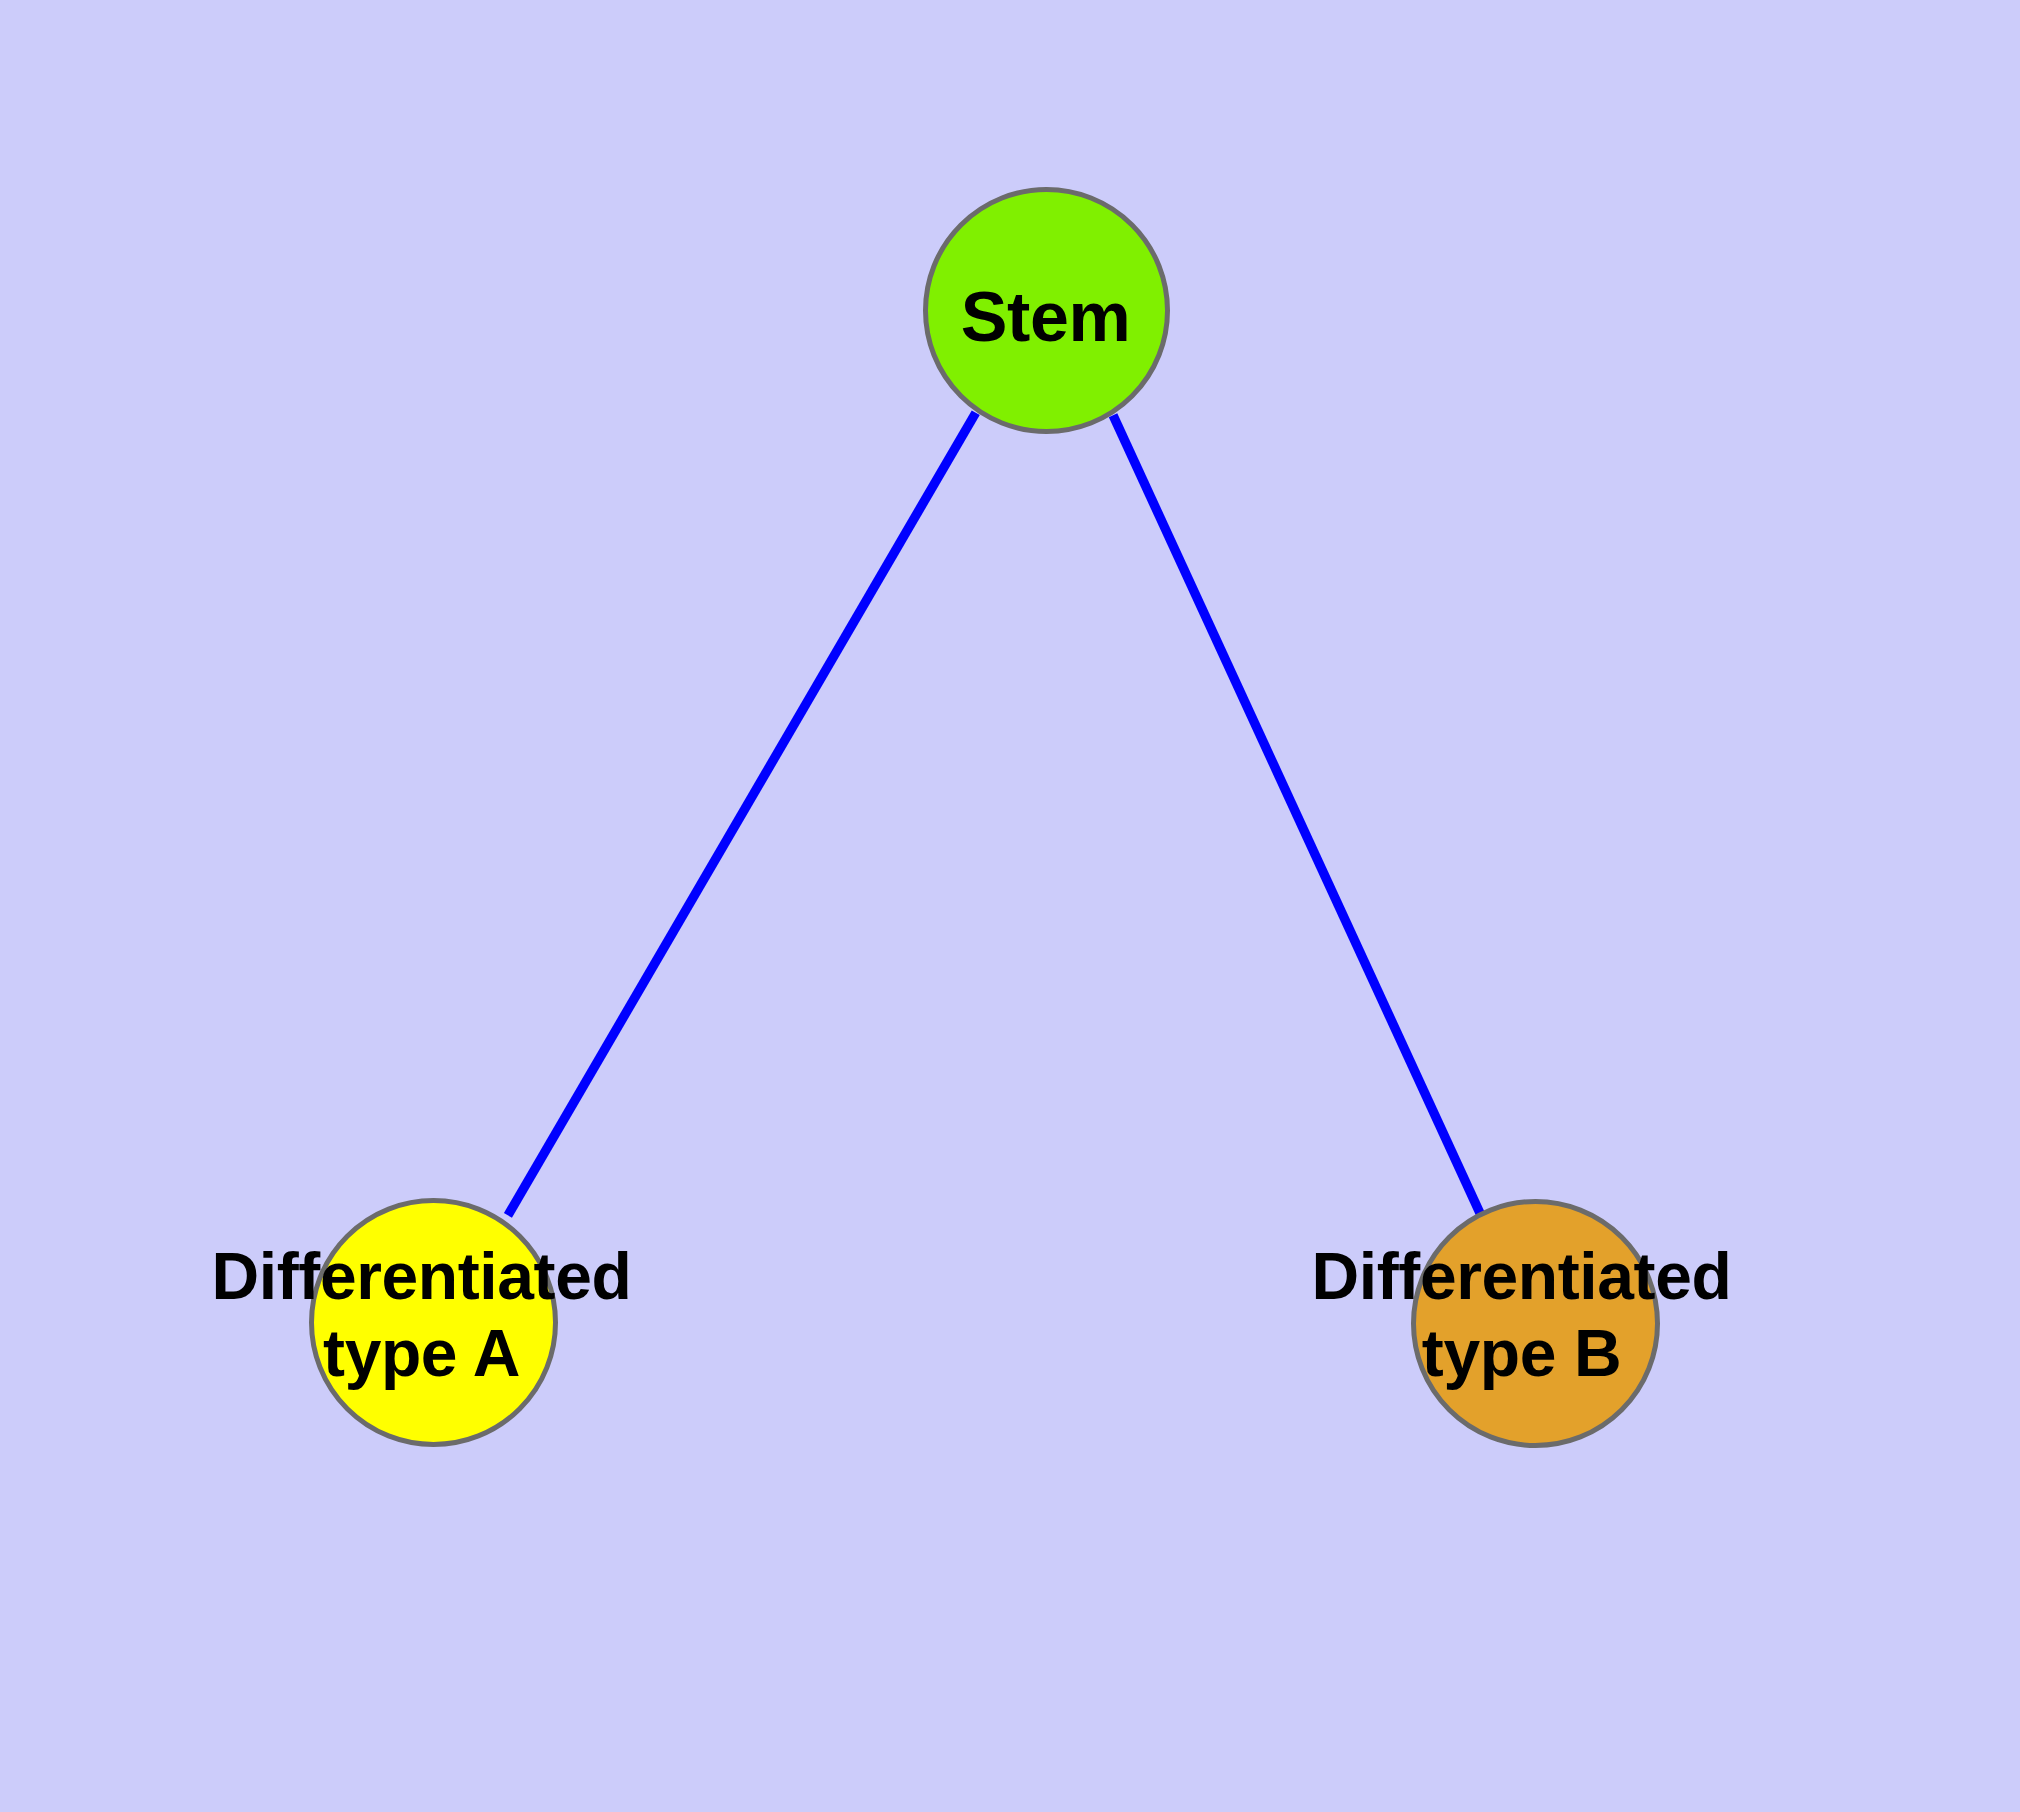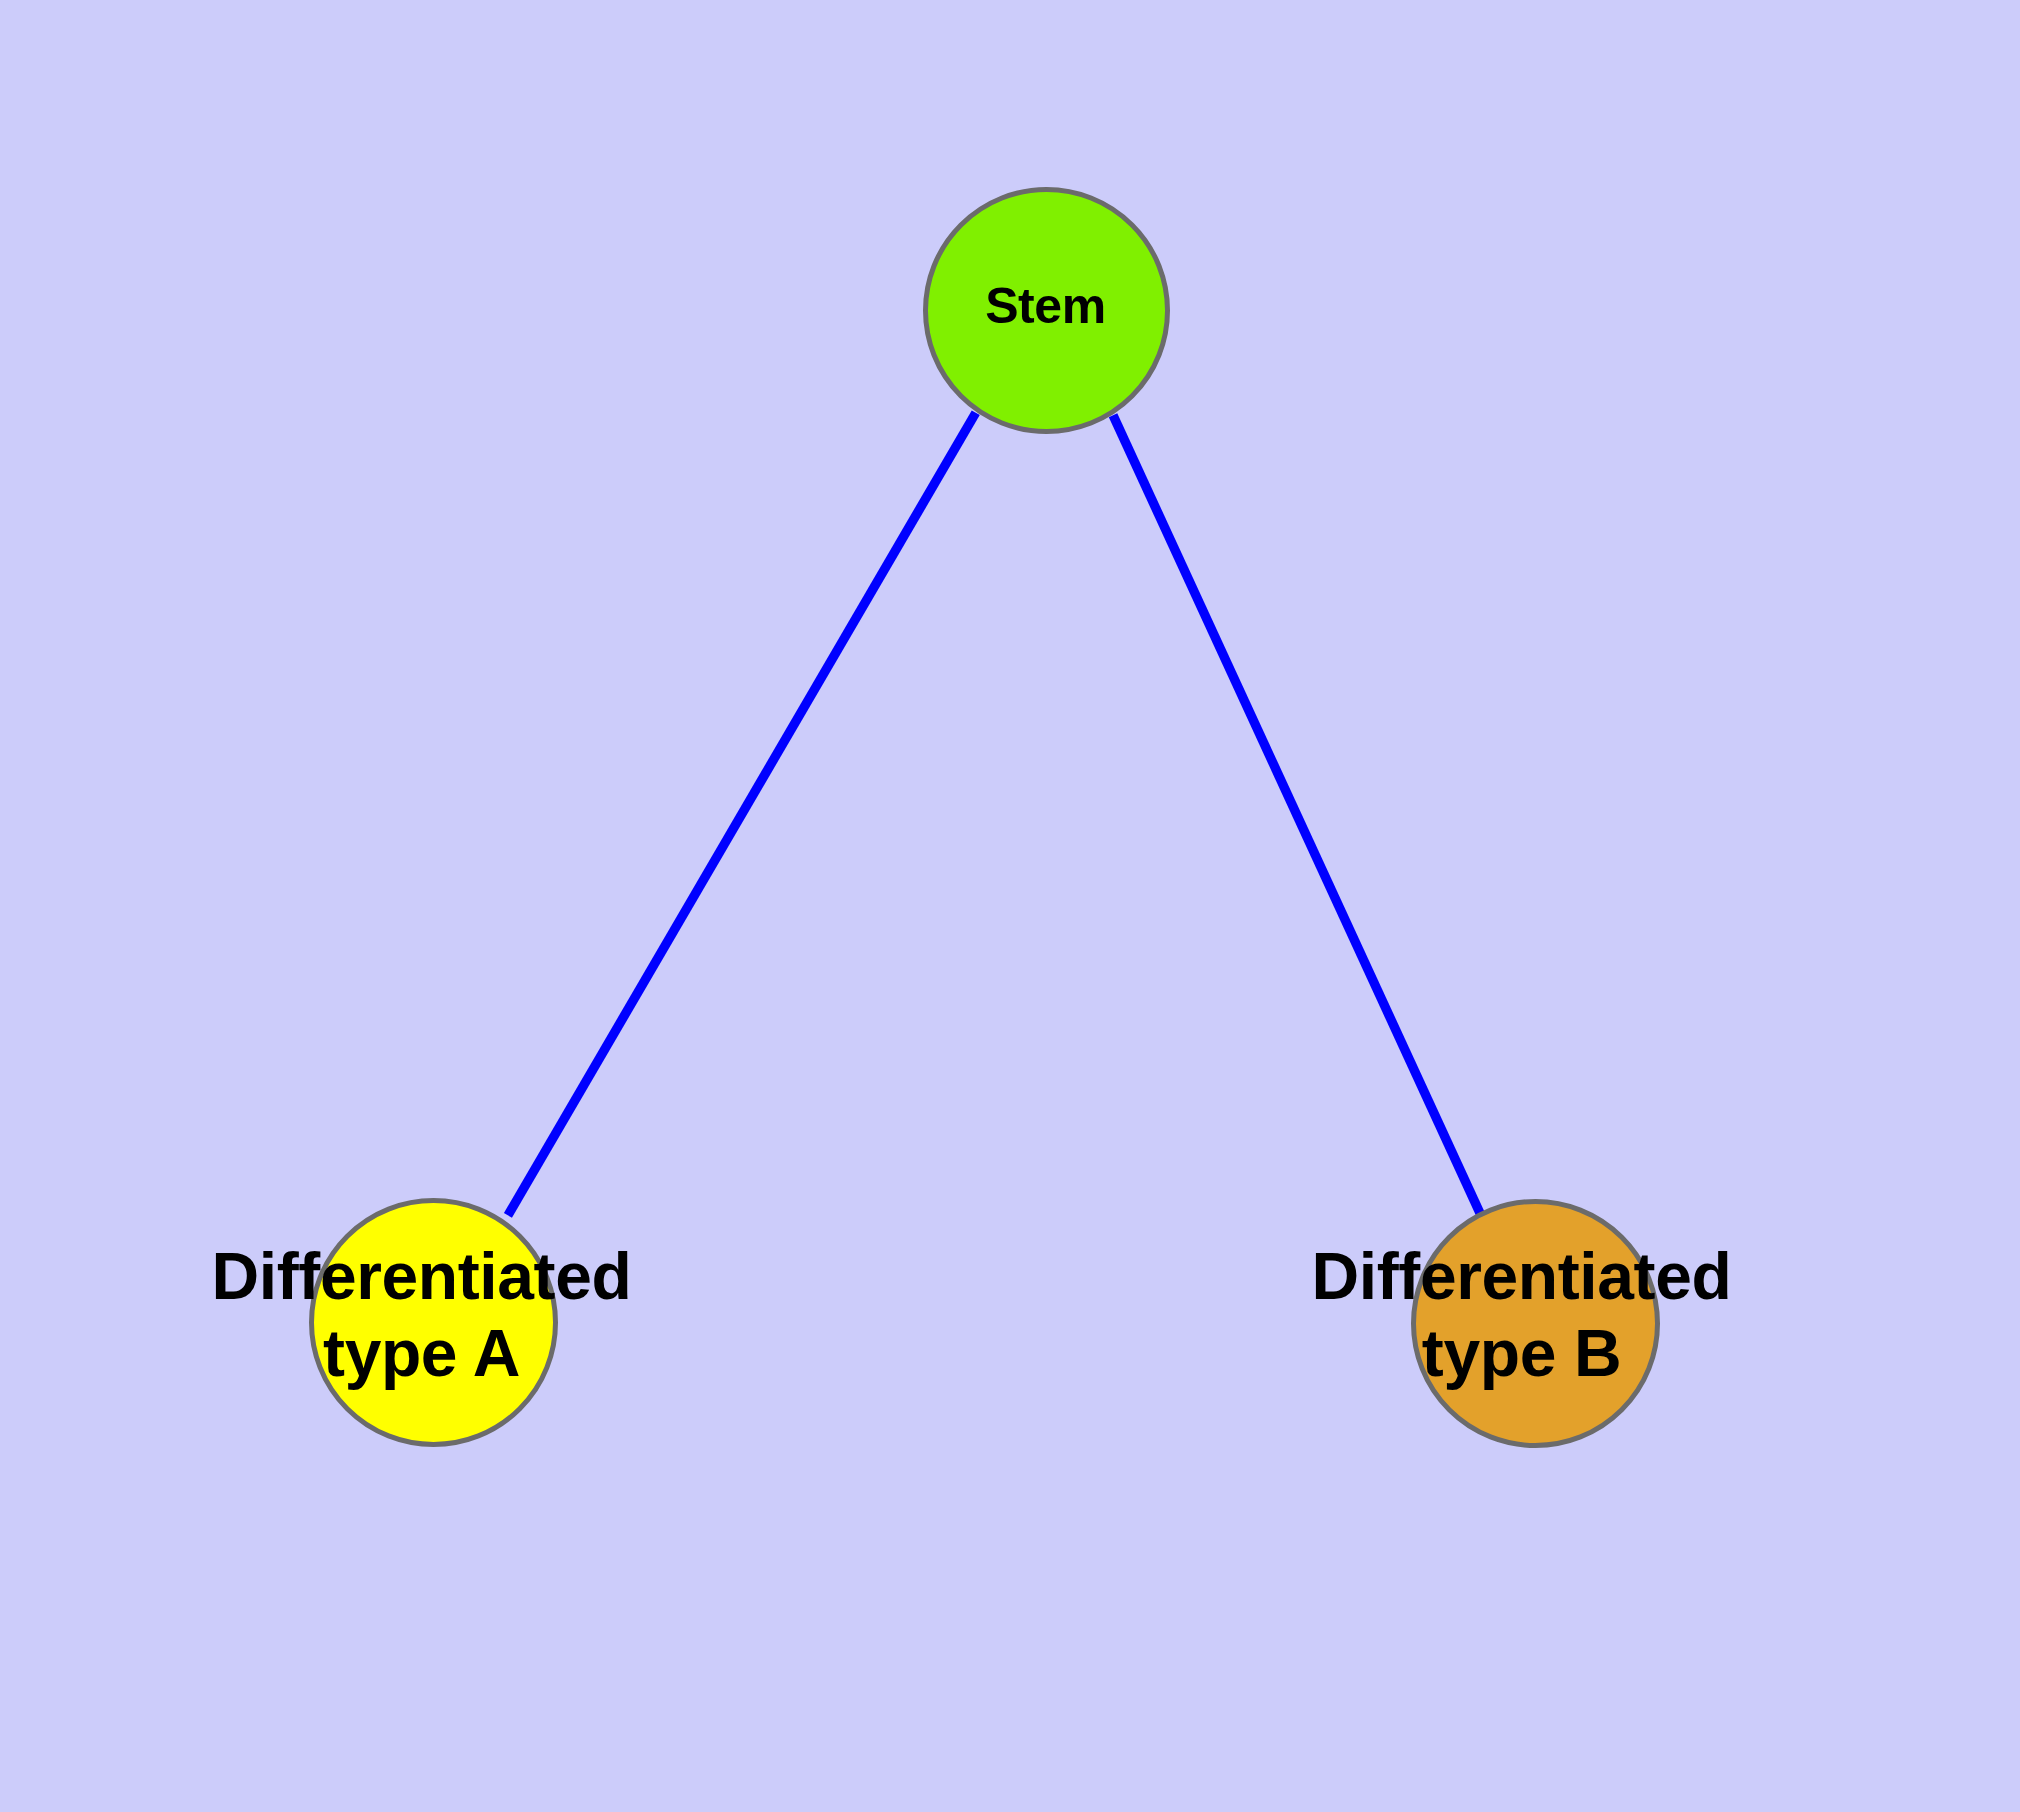--- a/index.html
+++ b/index.html
@@ -49,19 +49,19 @@
 
   <svg id="edge-layer" viewBox="0 0 2384 2138" width="2021" height="1812" xmlns="http://www.w3.org/2000/svg">
       <line x1="1151" y1="487" x2="599" y2="1434" stroke="#0000ff" stroke-width="11" stroke-linecap="butt"></line>
       <line x1="1313" y1="490" x2="1749" y2="1438" stroke="#0000ff" stroke-width="11" stroke-linecap="butt"></line>
     </svg>
 
   <div id="node-layer">
       <div class="node" style="left: 923px; top: 187px; width: 247px; height: 247px; background: rgb(128, 240, 0); border: 5.1px solid rgb(107, 107, 107);"></div>
       <div class="node" style="left: 309px; top: 1198px; width: 249px; height: 249px; background: rgb(255, 255, 0); border: 5.1px solid rgb(107, 107, 107);"></div>
       <div class="node" style="left: 1411px; top: 1199px; width: 249px; height: 249px; background: rgb(227, 161, 43); border: 5.1px solid rgb(107, 107, 107);"></div>
-      <div class="node-label" style="font-size: 50px; color: rgb(0, 0, 0); width: 1187px; left: 452px; top: 277px;"><div>Stem</div></div>
+      <div class="node-label" style="font-size: 70px; color: rgb(0, 0, 0); width: 1187px; left: 452px; top: 277px;"><div>Stem</div></div>
       <div class="node-label" style="font-size: 66px; color: rgb(0, 0, 0); width: 1187px; left: -172px; top: 1238px;"><div>Differentiated</div><div>type A</div></div>
       <div class="node-label" style="font-size: 66px; color: rgb(0, 0, 0); width: 1187px; left: 928px; top: 1238px;"><div>Differentiated</div><div>type B</div></div>
     </div>
 
 </div>
 
 
 </body></html>

